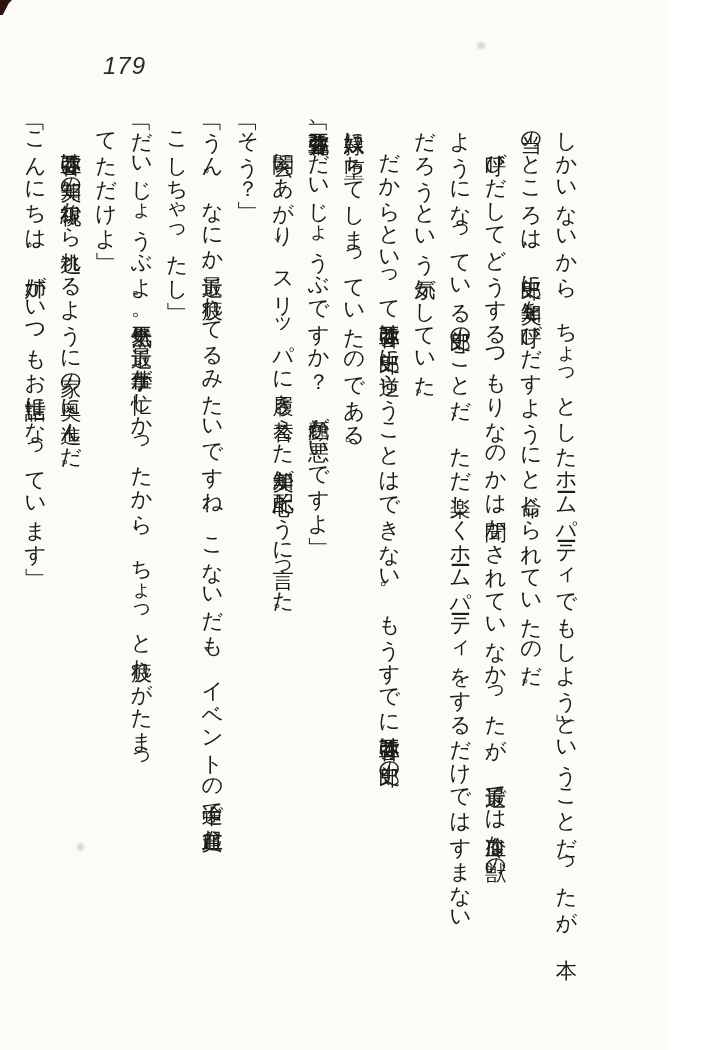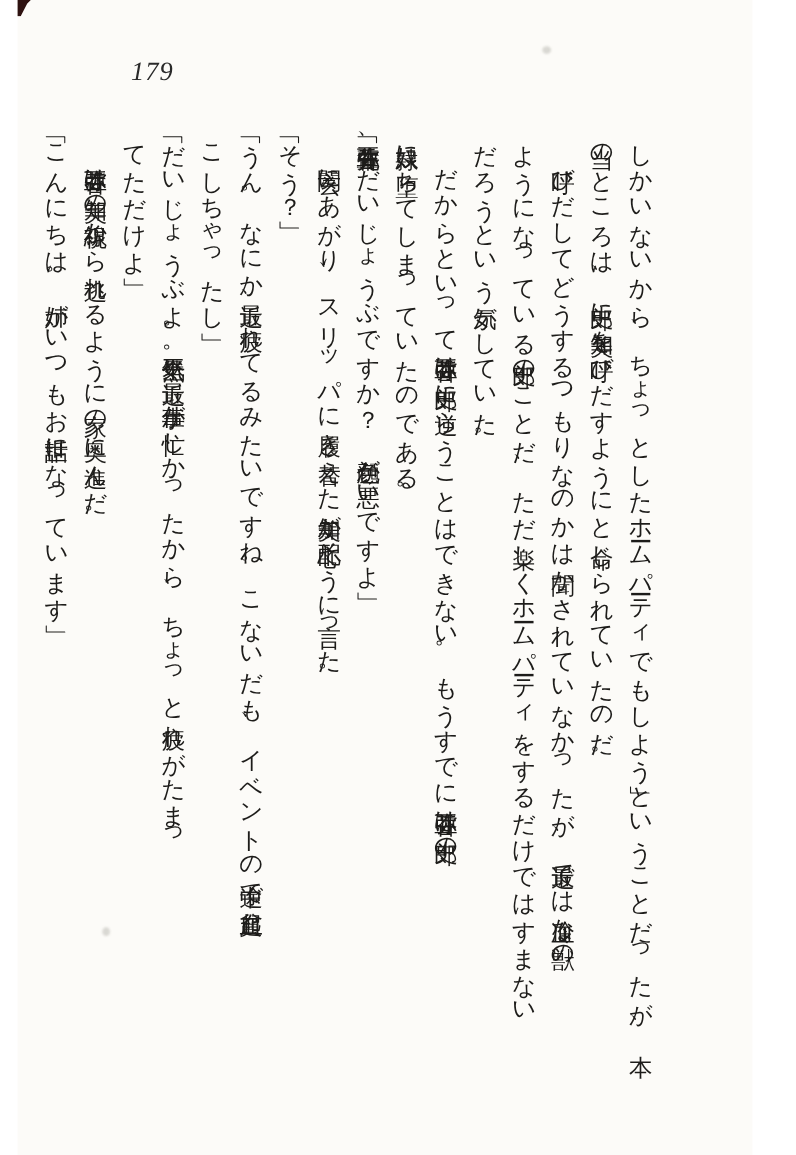--- a/index.html
+++ b/index.html
@@ -6,22 +6,21 @@
     margin: 0;
     padding: 0;
     background: #ffffff;
   }
   .page {
     position: relative;
     width: 668px;
     height: 1050px;
     background: #fcfbf8;
     overflow: hidden;
-    font-family: Liberation Serif, serif;
-    margin-left: 16px;
+    font-family: Liberation Sans, sans-serif;
   }
   
   .corner-mark {
     position: absolute;
     left: -3px;
     top: -4px;
     width: 19px;
     height: 19px;
     background: #2e1210;
     clip-path: polygon(0 0, 100% 0, 62% 38%, 30% 100%, 0 100%);

